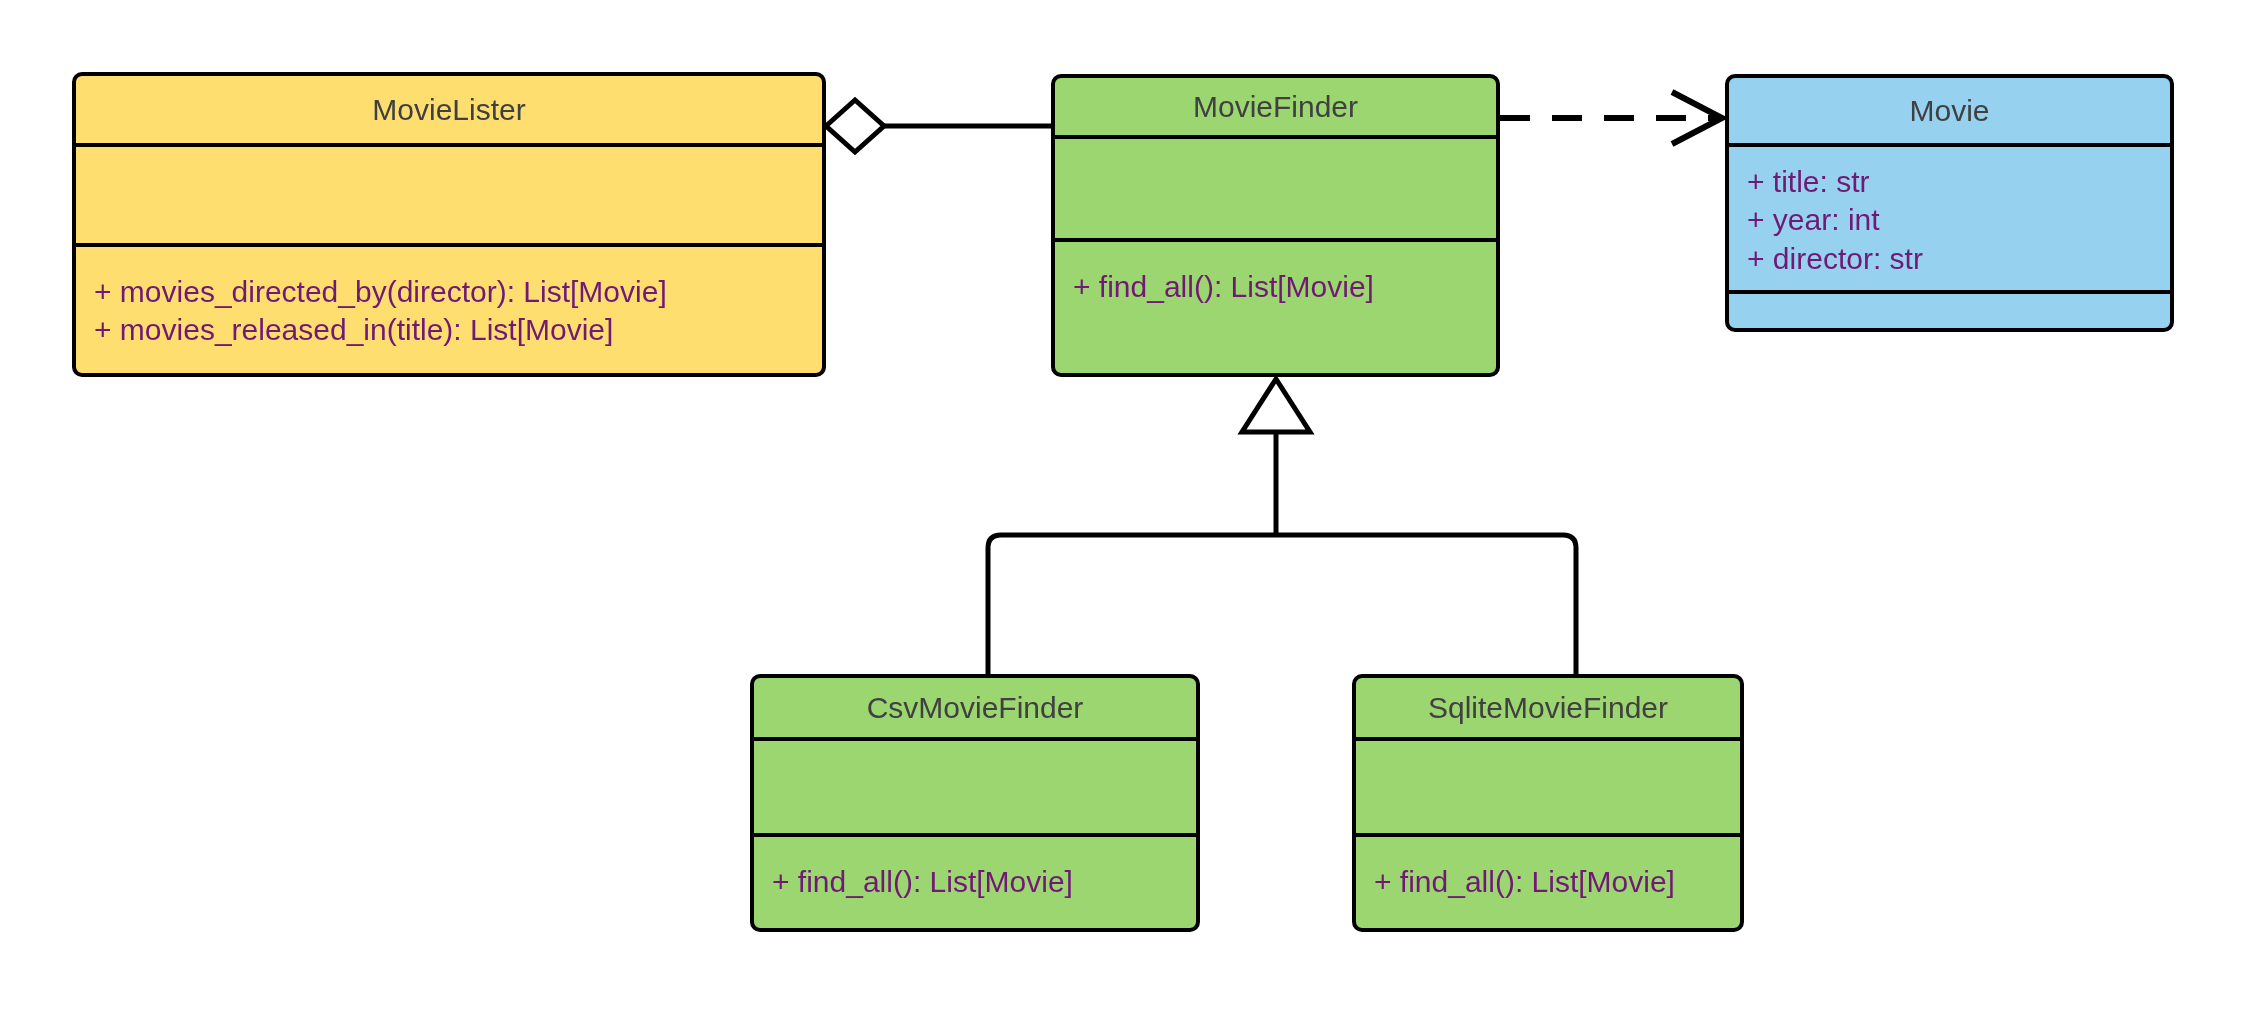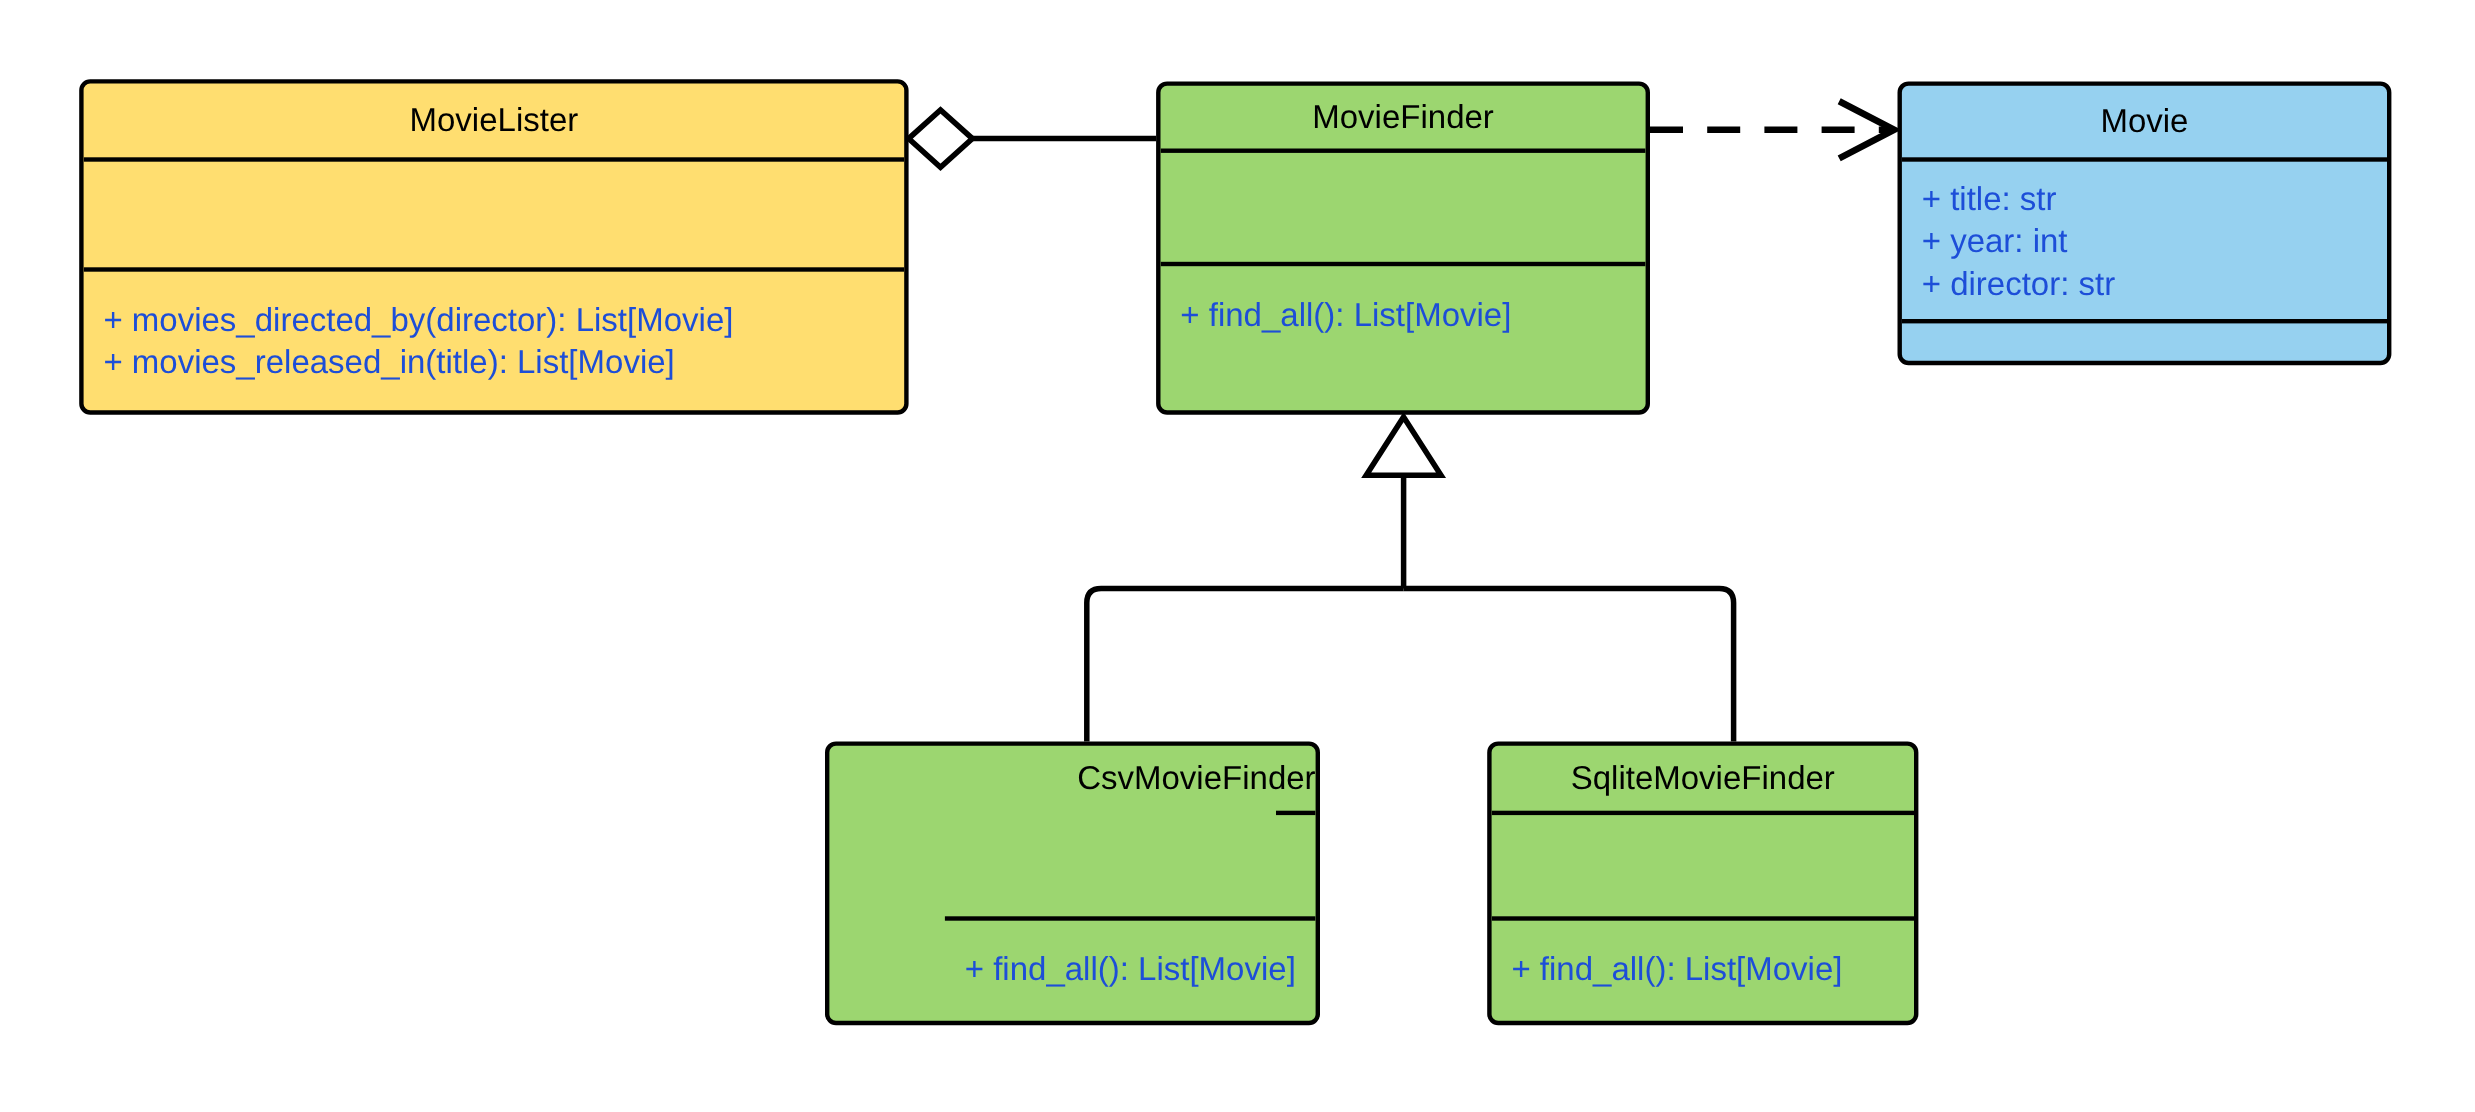--- a/index.html
+++ b/index.html
@@ -55,27 +55,27 @@
     display: flex;
     flex-direction: column;
     justify-content: flex-start;
     padding: 16px 18px 0 18px;
   }
   .compartment.members-comp.pad-top-lg {
     padding-top: 26px;
   }
   .class-title {
     font-size: 30px;
-    color: #000000;
+    color: #404040;
     line-height: 1.1;
     white-space: nowrap;
   }
   .member-line {
     font-size: 30px;
-    color: #1d4ed8;
+    color: #701a75;
     line-height: 1.28;
     white-space: nowrap;
   }
 </style>
 </head>
 <body>
 
 <div id="canvas">
 
   <svg class="edge-layer" viewBox="0 0 2250 1011" width="2250" height="1011" xmlns="http://www.w3.org/2000/svg">
@@ -128,21 +128,21 @@
       <span class="class-title">Movie</span>
     </div>
     <div class="compartment members-comp divider-top" style="height:147px;">
       <span class="member-line">+ title: str</span>
       <span class="member-line">+ year: int</span>
       <span class="member-line">+ director: str</span>
     </div>
     <div class="compartment members-comp divider-top" style="flex:1;"></div>
   </div>
 
-  <div class="uml-class green" style="left:750px; top:674px; width:450px; height:258px;align-items:flex-end;">
+  <div class="uml-class green" style="left:750px; top:674px; width:450px; height:258px;">
     <div class="compartment name-comp" style="height:59px;">
       <span class="class-title">CsvMovieFinder</span>
     </div>
     <div class="compartment members-comp divider-top" style="height:96px;"></div>
     <div class="compartment members-comp divider-top pad-top-lg" style="flex:1;">
       <span class="member-line">+ find_all(): List[Movie]</span>
     </div>
   </div>
 
   <div class="uml-class green" style="left:1352px; top:674px; width:392px; height:258px;">

